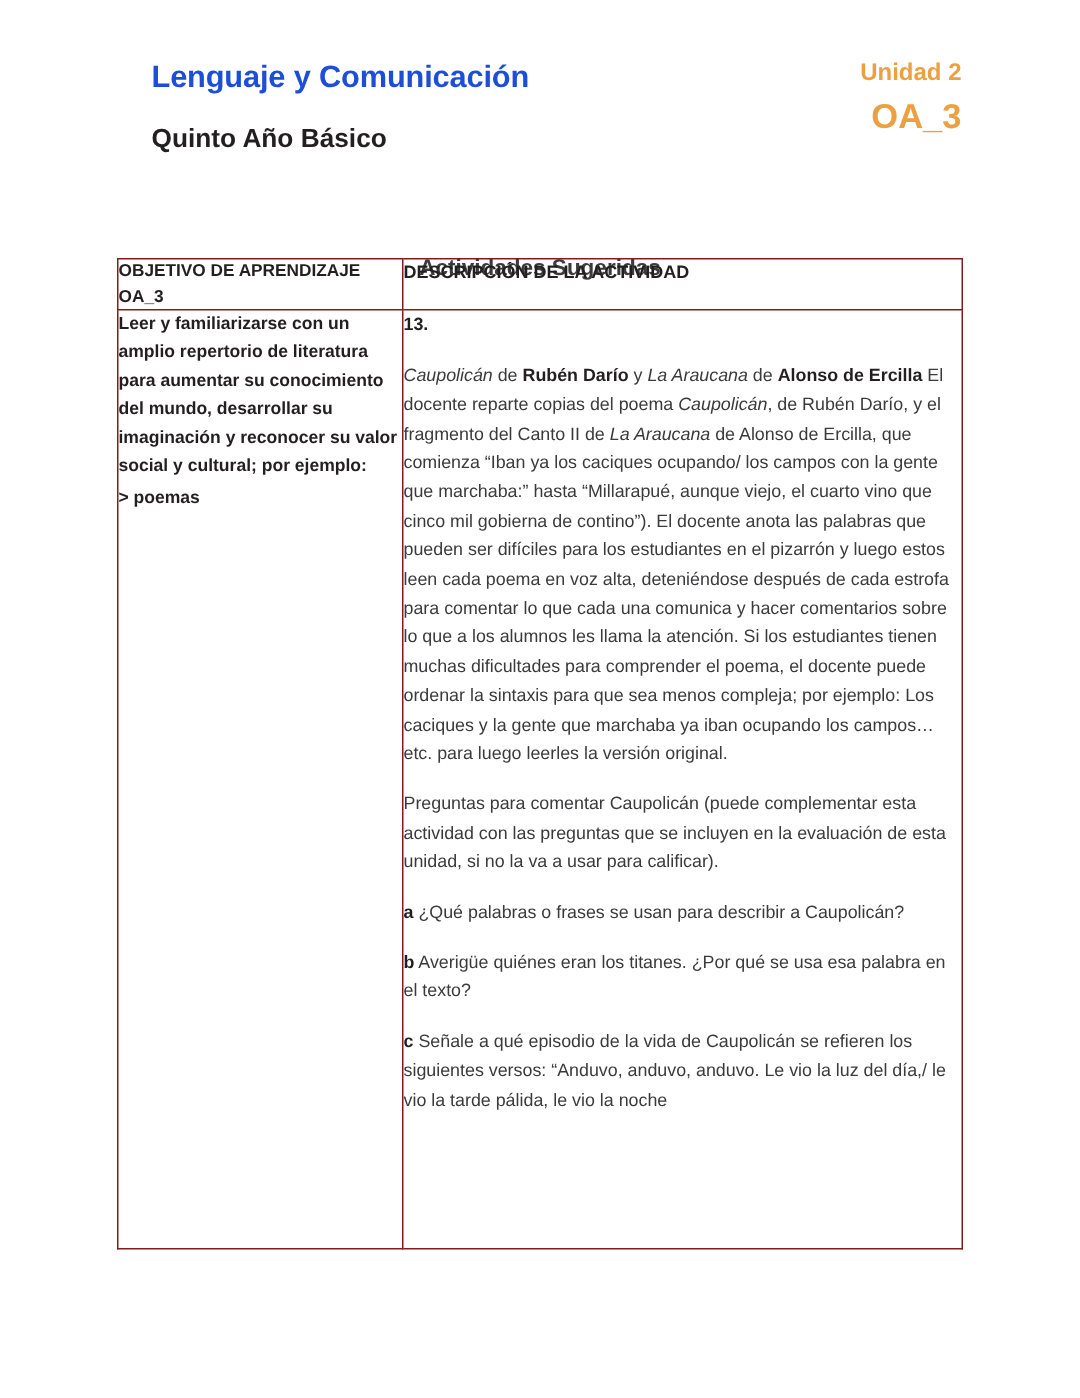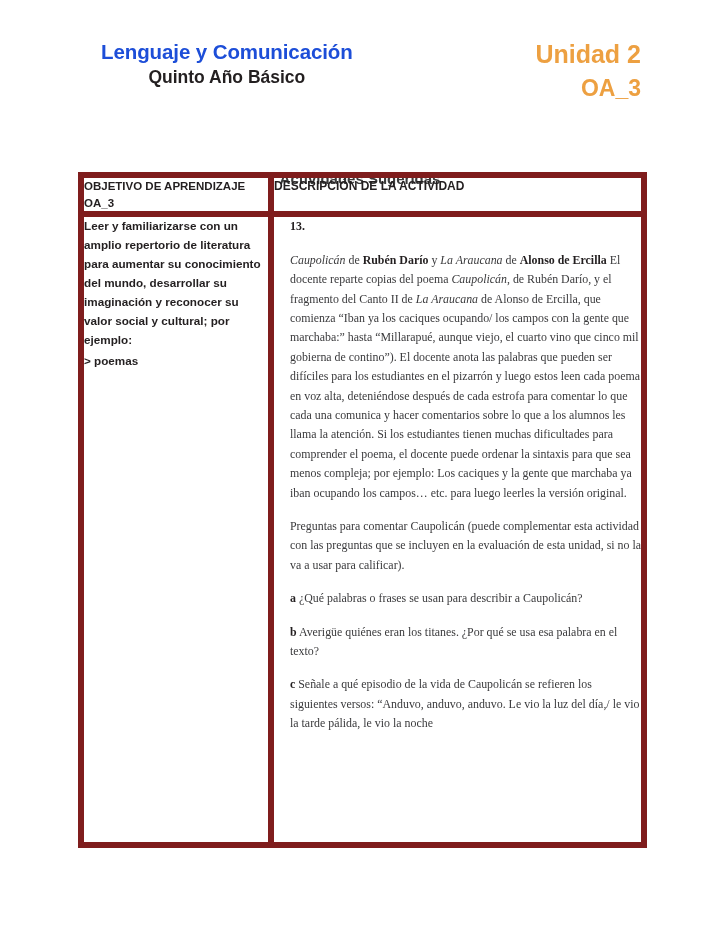--- a/index.html
+++ b/index.html
@@ -42,26 +42,25 @@
     color: #1d4ed8;
     line-height: 1.18;
     letter-spacing: -0.1px;
     white-space: nowrap;
   }
   .grade-title {
     font-size: 17.5px;
     font-weight: bold;
     color: #231f20;
     line-height: 1.25;
-    margin-top: 3px;
+    margin-top: 18px;
     white-space: nowrap;
-    text-align: center;
   }
   .unit-title {
-    font-size: 25px;
+    font-size: 16px;
     font-weight: bold;
     color: #eda041;
     line-height: 1.18;
     white-space: nowrap;
   }
   .oa-title {
     font-size: 23px;
     font-weight: bold;
     color: #eda041;
     line-height: 1.25;
@@ -86,21 +85,21 @@
   .activity-table {
     position: absolute;
     left: 78px;
     top: 172px;
     width: 563px;
     border-collapse: collapse;
     table-layout: fixed;
   }
   .activity-table td,
   .activity-table th {
-    border: 6px solid #7f1d1d;
+    border: 1px solid #7f1d1d;
     vertical-align: top;
     padding: 0;
   }
   .col-objective { width: 190px; }
   .col-description { width: 373px; }
 
   .th-objective {
     text-align: left;
     font-size: 11.5px;
     font-weight: bold;
@@ -130,22 +129,21 @@
 
   .td-description {
     padding: 10px 10px 8px 9px;
     font-size: 11.9px;
     line-height: 1.63;
     color: #3a3a3c;
     height: 625px;
     overflow: hidden;
   }
   .td-description p {
-    margin: 0 0 14px 16px;
-    font-family: Liberation Serif, serif;
+    margin: 0 0 14px 0;
   }
   .td-description p:last-child { margin-bottom: 0; }
   .td-description .num { font-weight: bold; color: #231f20; }
   .td-description b { color: #231f20; }
   .td-description i { font-style: italic; }
   .q-letter { font-weight: bold; color: #231f20; }
 </style>
 </head>
 <body>
 

